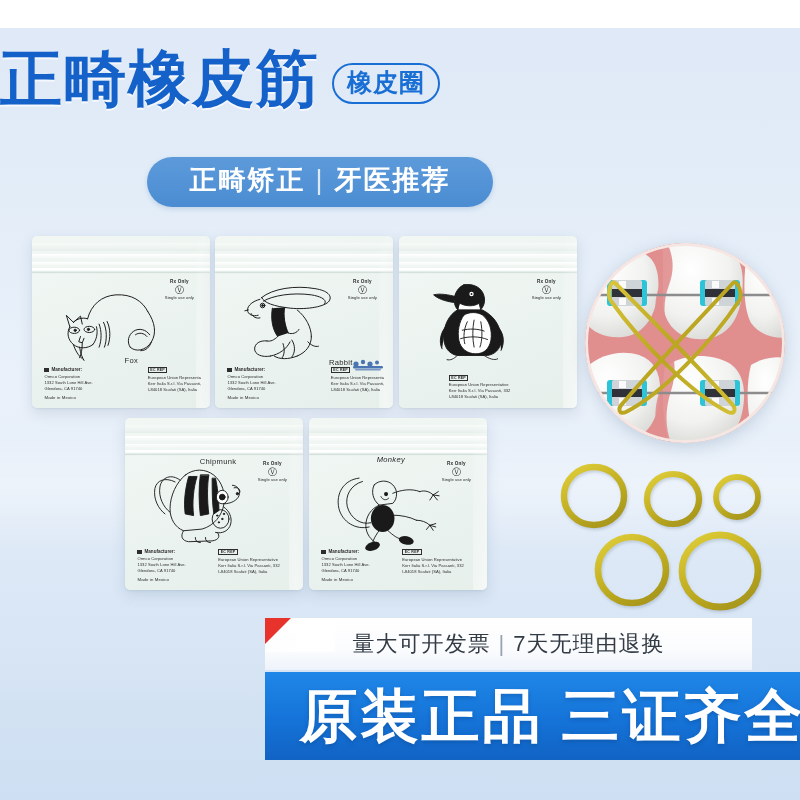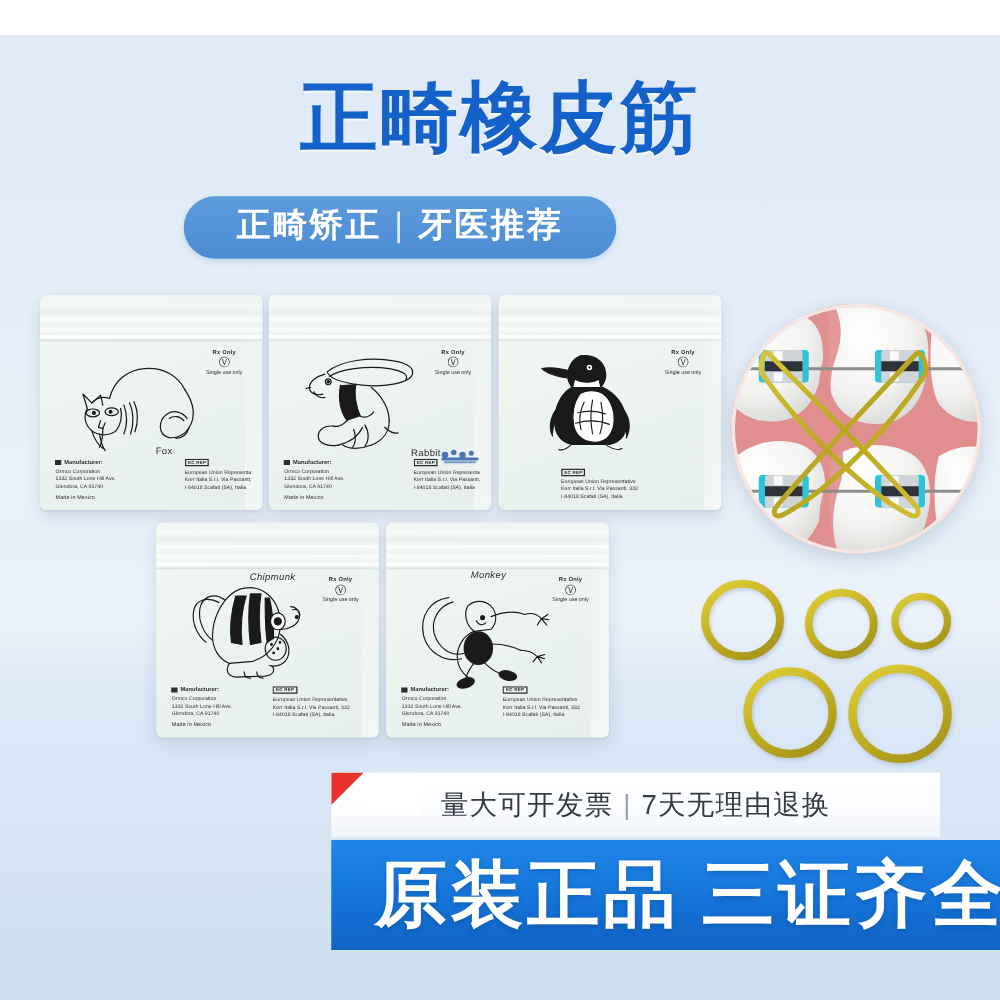--- a/index.html
+++ b/index.html
@@ -13,21 +13,21 @@
   
   .bg-top-white{position:absolute;left:0;top:0;width:800px;height:30px;background:#ffffff;}
   .bg-main{position:absolute;left:0;top:28px;width:800px;height:772px;
     background:linear-gradient(180deg,#dfe9f7 0%,#e3edf8 22%,#eaf1fa 48%,#dce8f6 70%,#d4e3f3 88%,#cfe0f2 100%);}
   .bg-soft-band{position:absolute;left:0;top:430px;width:800px;height:120px;
     background:linear-gradient(180deg,rgba(255,255,255,0) 0%,rgba(255,255,255,.35) 45%,rgba(255,255,255,0) 100%);}
   .bg-bottom-fade{position:absolute;left:0;bottom:0;width:800px;height:120px;
     background:linear-gradient(180deg,rgba(210,226,243,0) 0%,rgba(205,223,242,.85) 100%);}
 
   
-  .headline{position:absolute;left:0;top:64px;width:800px;text-align:center;}
+  .headline{position:absolute;left:0;top:48px;width:800px;text-align:left;}
   .headline-row{display:inline-flex;align-items:center;justify-content:center;gap:12px;}
   .main-title{
     font-size:62px;line-height:1;font-weight:bold;color:#1461c9;
     letter-spacing:2px;
     text-shadow:0 2px 0 rgba(255,255,255,.65);
   }
   .title-badge{
     border:2.5px solid #1a6fd4;border-radius:24px;
     padding:5px 13px 7px 13px;
     font-size:25px;line-height:1;font-weight:bold;color:#1a6fd4;
@@ -136,20 +136,21 @@
 <div id="stage">
 
   <div class="bg-top-white"></div>
   <div class="bg-main"></div>
   <div class="bg-soft-band"></div>
   <div class="bg-bottom-fade"></div>
 
   <div class="headline">
     <div class="headline-row">
       <span class="main-title">正畸橡皮筋</span>
+      <span class="title-badge">橡皮圈</span>
     </div>
   </div>
 
   <div class="subtitle-wrap">
     <div class="subtitle-pill">
       <span>正畸矫正</span><span class="sep">|</span><span>牙医推荐</span>
     </div>
   </div>
 
   <div class="packet" style="left:32px;top:236px;width:178px;height:172px;">
@@ -393,21 +394,21 @@
             <circle cx="84" cy="66" r=".8" fill="#1a1a1a"></circle>
             <circle cx="90" cy="70" r=".8" fill="#1a1a1a"></circle>
             <circle cx="86" cy="74" r=".8" fill="#1a1a1a"></circle>
             <circle cx="92" cy="64" r=".8" fill="#1a1a1a"></circle>
             <path d="M44 84 C40 90 42 96 50 97 L78 96 C86 95 88 90 84 86" fill="none"></path>
             <path d="M58 92 C58 96 60 98 64 98" fill="none"></path>
             <path d="M70 92 C70 96 72 98 76 98" fill="none"></path>
           </g>
         </svg>
       </div>
-      <div class="animal-name" style="left:42%;top:2%;font-style:italic;">Chipmunk</div>
+      <div class="animal-name" style="left:42%;top:2%;">Chipmunk</div>
 
       <div class="fineprint">
         <div class="fp-row">
           <div class="fp-col">
             <div class="fp-head">
               <span class="fp-sq"></span>
               <span>Manufacturer:</span>
             </div>
             <div class="fp-line">Ormco Corporation</div>
             <div class="fp-line">1332 South Lone Hill Ave.</div>

